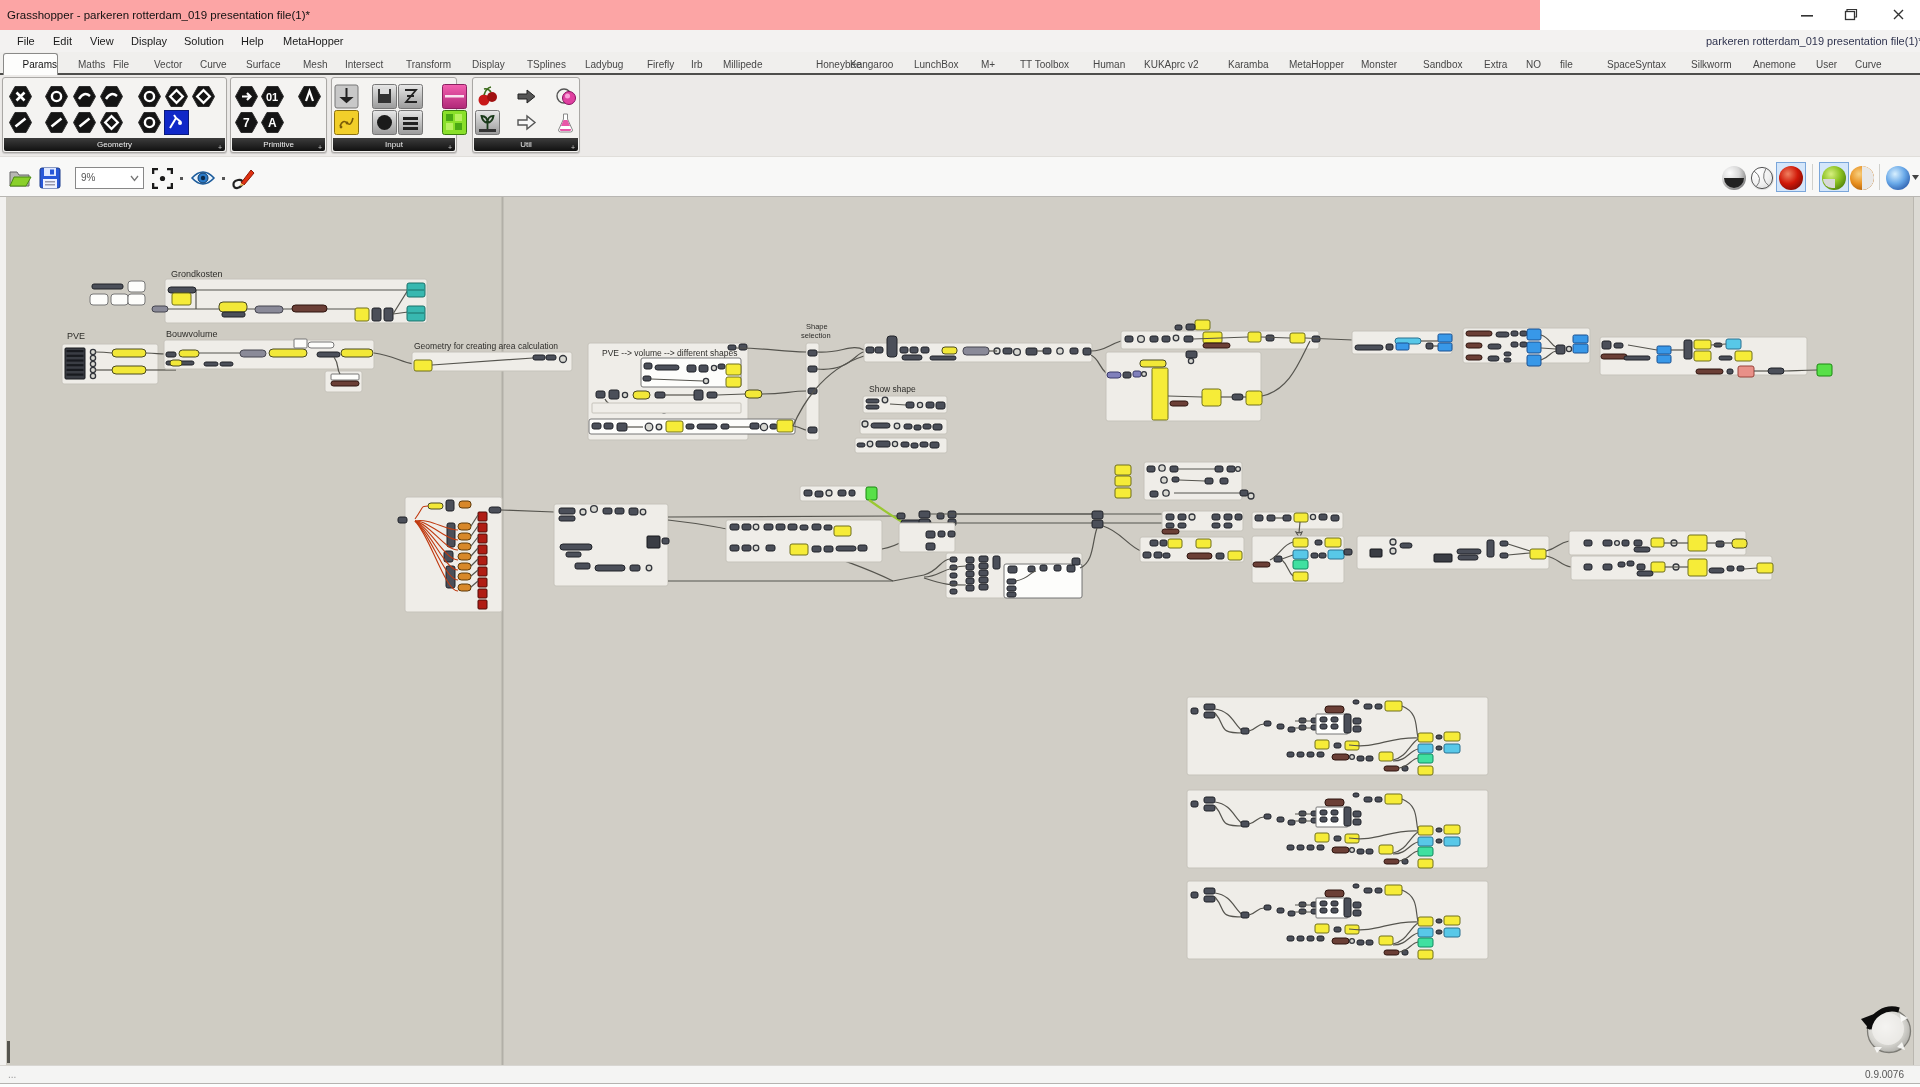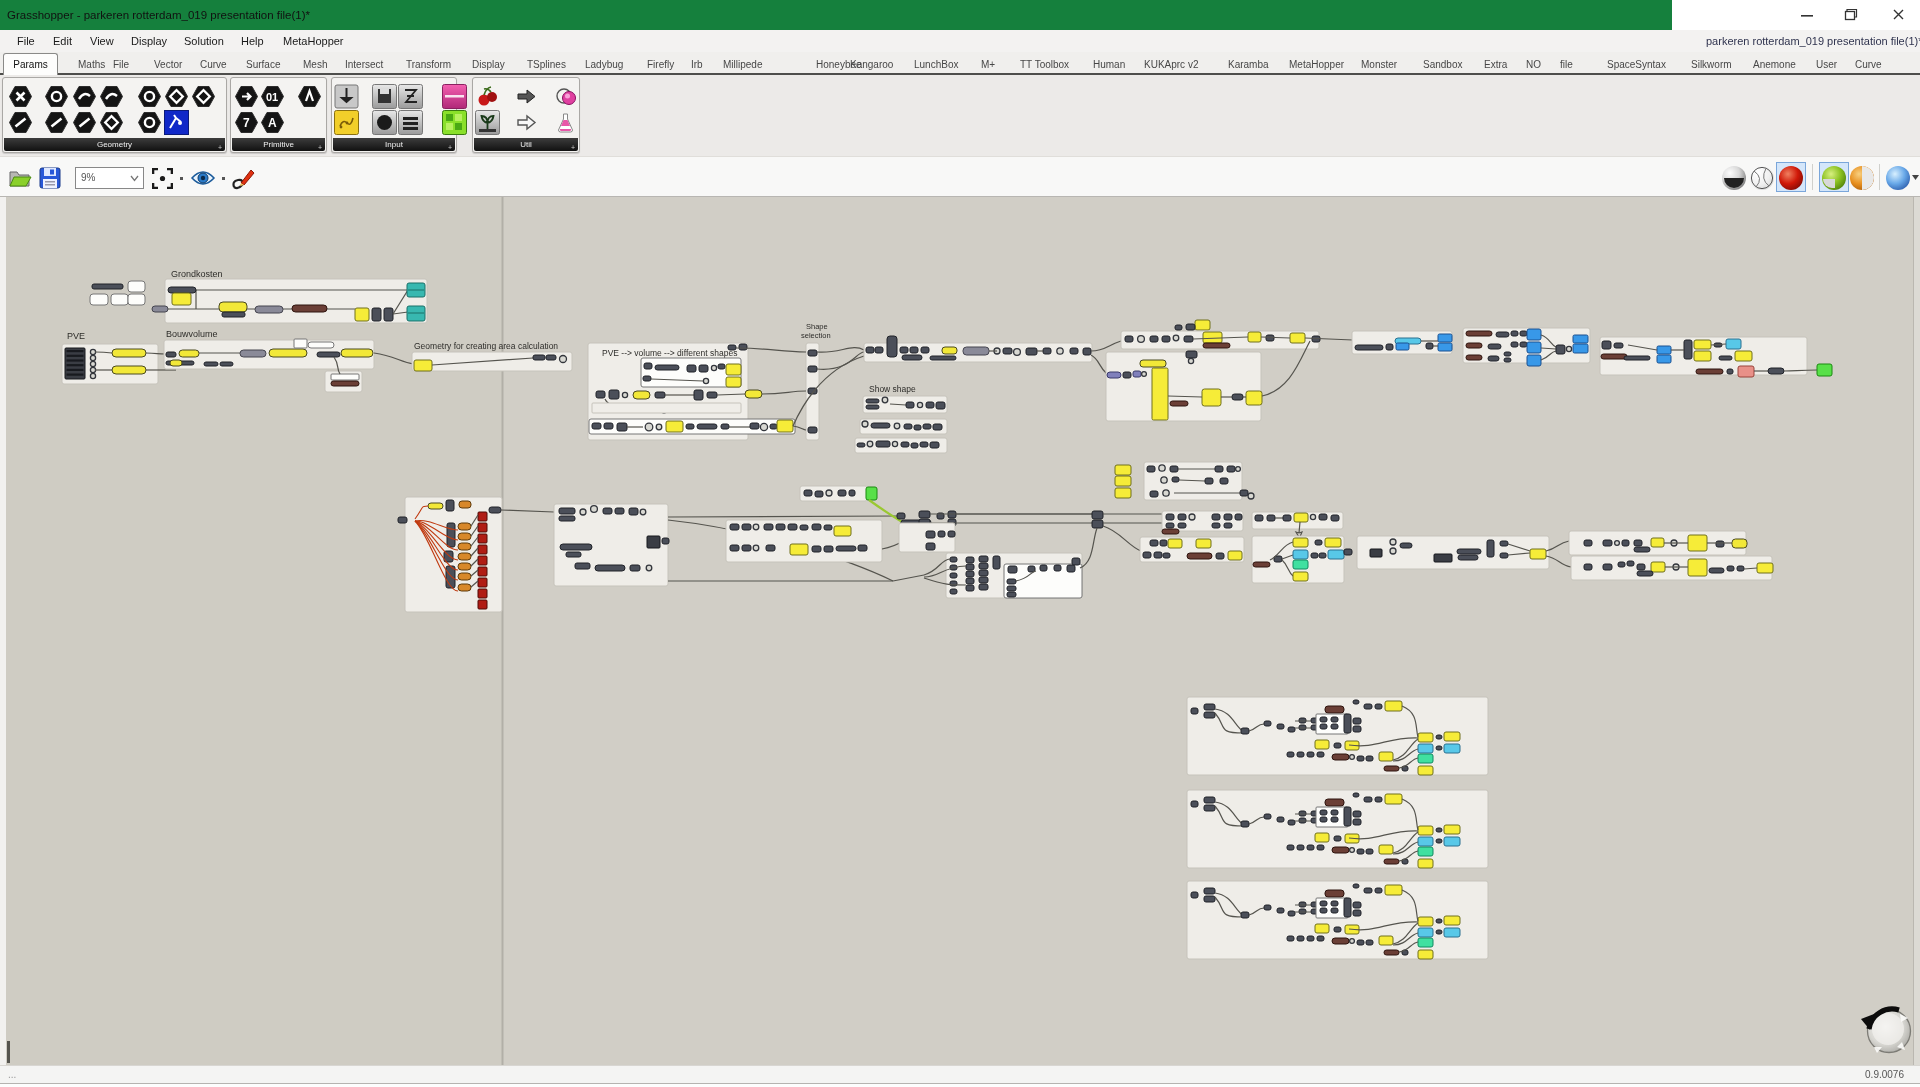--- a/index.html
+++ b/index.html
@@ -1,27 +1,27 @@
 <!DOCTYPE html>
 <html><head><meta charset="utf-8"><style>
 *{margin:0;padding:0;box-sizing:border-box}
 body{font-family:"Liberation Sans",sans-serif;width:1920px;height:1087px;overflow:hidden;background:#fff}
 #root{position:relative;width:1920px;height:1087px;background:#fff;filter:blur(0.6px)}
 .abs{position:absolute}
 
-.titlebar{position:absolute;left:0;top:0;width:1672px;height:30px;background:#15803d;color:#111;font-size:11.5px}
+.titlebar{position:absolute;left:0;top:0;width:1540px;height:30px;background:#fca5a5;color:#111;font-size:11.5px}
 .titlebar .t{position:absolute;left:7px;top:9px}
 .winbtn{position:absolute;top:0;height:30px;color:#222}
 
 .menubar{position:absolute;left:0;top:30px;width:1920px;height:22px;background:#f3f2f1;font-size:11px;color:#1a1a1a}
 .menubar span{position:absolute;top:5px;white-space:nowrap}
 
 .tabbar{position:absolute;left:0;top:52px;width:1920px;height:23px;background:#f0efed;border-bottom:2px solid #4e4e4c;font-size:10px;color:#474747}
 .tabbar span{position:absolute;top:7px;white-space:nowrap}
-.seltab{position:absolute;left:3px;top:1px;width:55px;height:22px;background:#fdfdfc;border:1px solid #8a8a88;border-bottom:none;border-radius:3px 3px 0 0;color:#111;text-align:center;line-height:21px;font-size:10px}
+.seltab{position:absolute;left:3px;top:1px;width:55px;height:22px;background:#fdfdfc;border:1px solid #8a8a88;border-bottom:none;border-radius:3px 3px 0 0;color:#111;text-align:right;line-height:21px;font-size:10px}
 
 .toolbar{position:absolute;left:0;top:75px;width:1920px;height:81px;background:#eceae8}
 .tgrp{position:absolute;top:2px;height:76px;background:#f4f3f1;border:1px solid #aaa8a5;border-radius:3px;box-shadow:0 1px 1px rgba(0,0,0,.15)}
 .tlabel{position:absolute;left:1px;right:1px;bottom:1px;height:13px;background:linear-gradient(#3c3c3c,#111);border-radius:0 0 2px 2px;color:#eee;font-size:8px;text-align:center;line-height:13px}
 .tlabel i{position:absolute;right:3px;top:3px;font-style:normal;font-size:7px;color:#ccc}
 .ticon{position:absolute;width:25px;height:25px}
 
 .toolbar2{position:absolute;left:0;top:156px;width:1920px;height:41px;background:#f8f8f7;border-top:1px solid #e0deda;border-bottom:1px solid #b8b6b2}
 .combo{position:absolute;left:75px;top:10px;width:69px;height:22px;background:#fff;border:1px solid #888;font-size:10px;color:#555;line-height:20px;padding-left:5px}
 .ball{position:absolute;top:9px;width:24px;height:24px;border-radius:50%;overflow:hidden}

